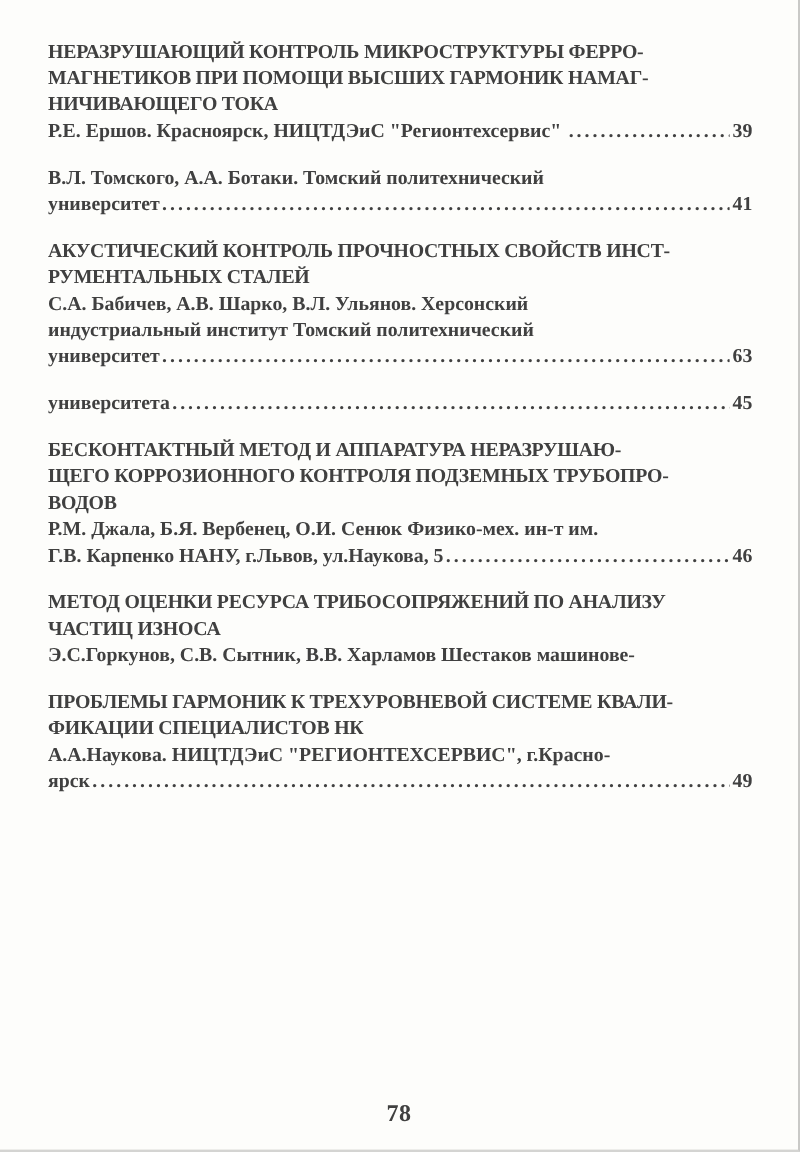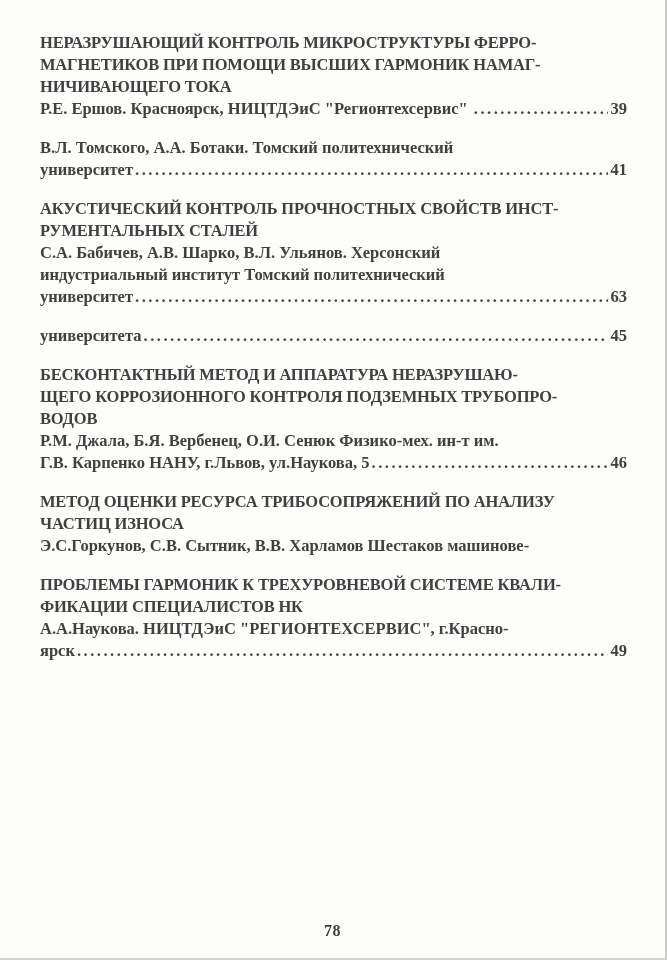--- a/index.html
+++ b/index.html
@@ -62,21 +62,21 @@
   .pageno {
     flex: 0 0 auto;
     text-align: left;
   }
   .footer-pageno {
     position: absolute;
     left: 0;
     right: 0;
     bottom: 18px;
     text-align: center;
-    font-size: 16px;
+    font-size: 20px;
     letter-spacing: 0.5px;
   }
 </style>
 </head>
 <body>
 
 <div class="scan-page">
   <div class="toc">
 
     <div class="entry">

